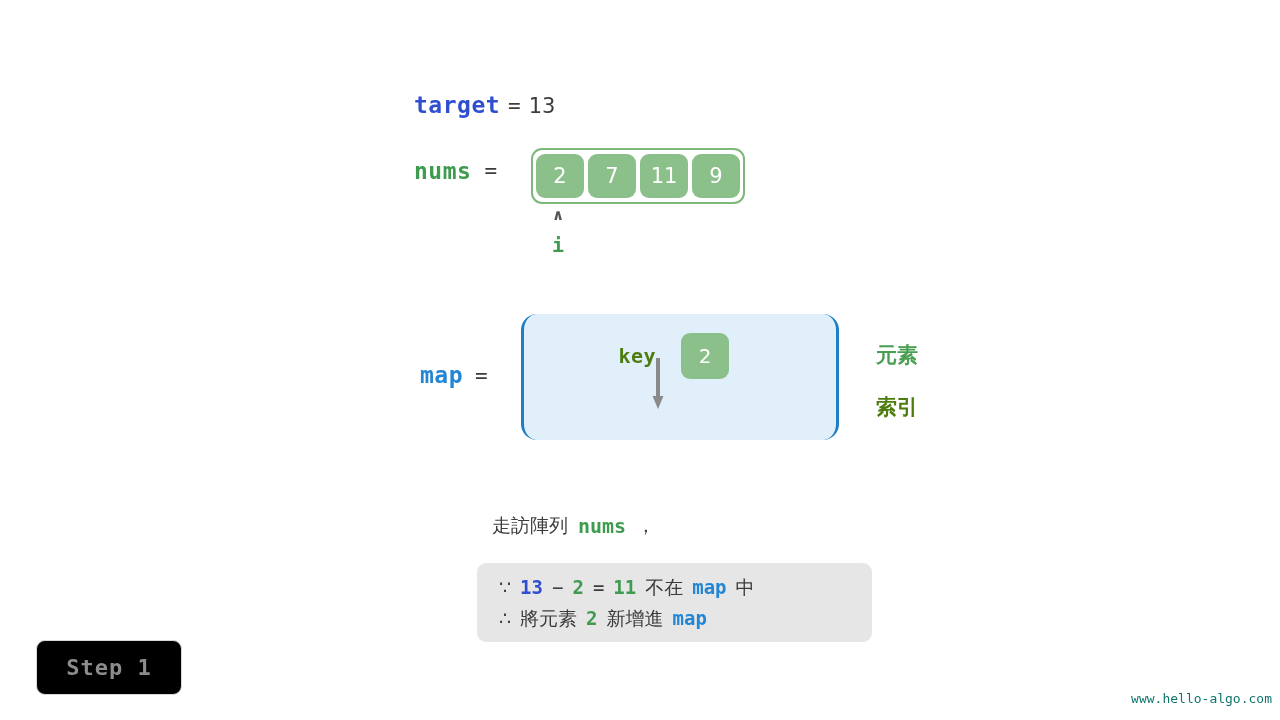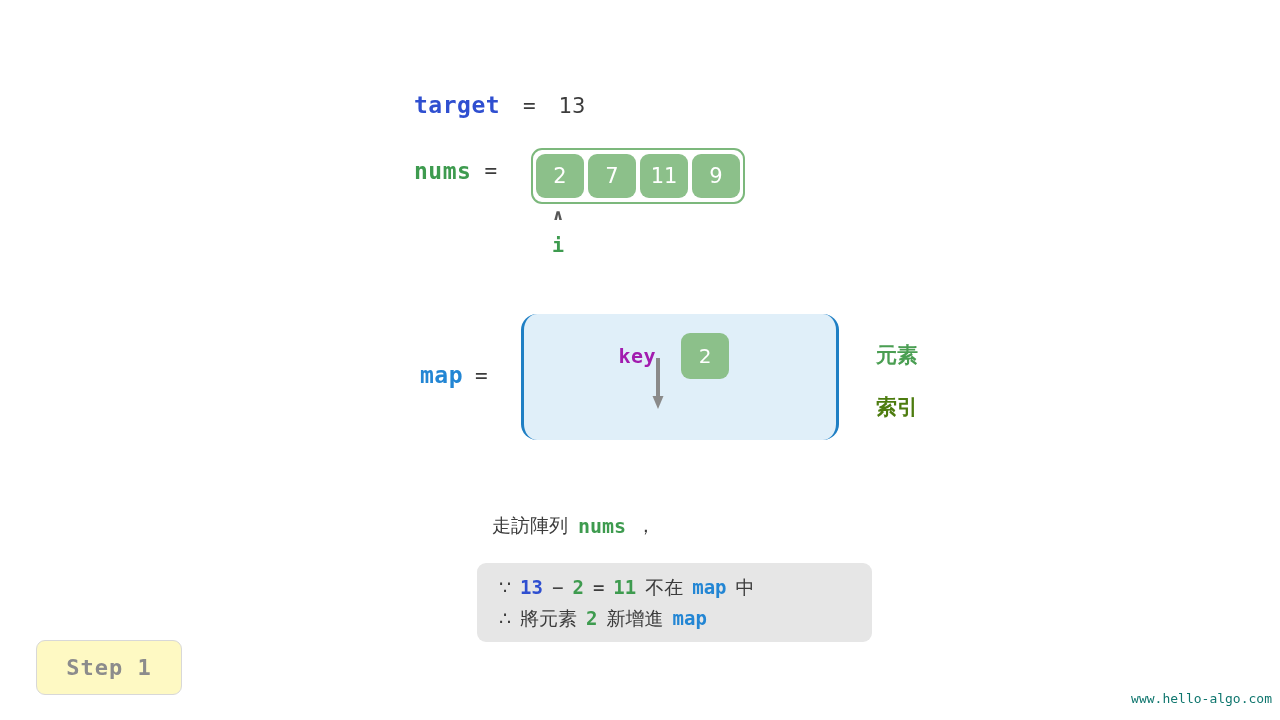--- a/index.html
+++ b/index.html
@@ -20,21 +20,21 @@
     inset: 0;
   }
 
   
   .target-row {
     position: absolute;
     left: 414px;
     top: 92px;
     display: flex;
     align-items: baseline;
-    gap: 23px;
+    gap: 8px;
   }
   .lbl-target {
     font-family: "DejaVu Sans Mono", monospace;
     font-weight: bold;
     font-size: 23px;
     color: #2f4fd0;
     letter-spacing: 0.5px;
   }
   .eq {
     font-family: "DejaVu Sans Mono", monospace;
@@ -149,21 +149,21 @@
   .kv-val-row { left: 34px; top: 72px; }
 
   .kv-name {
     width: 98px;
     text-align: right;
     font-family: "DejaVu Sans Mono", monospace;
     font-weight: bold;
     font-size: 20px;
     letter-spacing: 0.5px;
   }
-  .kv-name.key   { color: #a21caf; }
+  .kv-name.key   { color: #4d7c0f; }
   .kv-name.value { color: #2e9688; }
 
   .kv-box {
     margin-left: 25px;
     width: 48px;
     height: 46px;
     border-radius: 9px;
     display: flex;
     align-items: center;
     justify-content: center;
@@ -243,21 +243,21 @@
 
   
   .step-badge {
     position: absolute;
     left: 36px;
     top: 640px;
     width: 144px;
     height: 53px;
     border: 1px solid #d8d8d8;
     border-radius: 9px;
-    background: #fef9c3;
+    background: #000000;
     display: flex;
     align-items: center;
     justify-content: center;
     font-family: "DejaVu Sans Mono", monospace;
     font-weight: bold;
     font-size: 22px;
     color: #8c8c8c;
     letter-spacing: 1px;
   }
 

